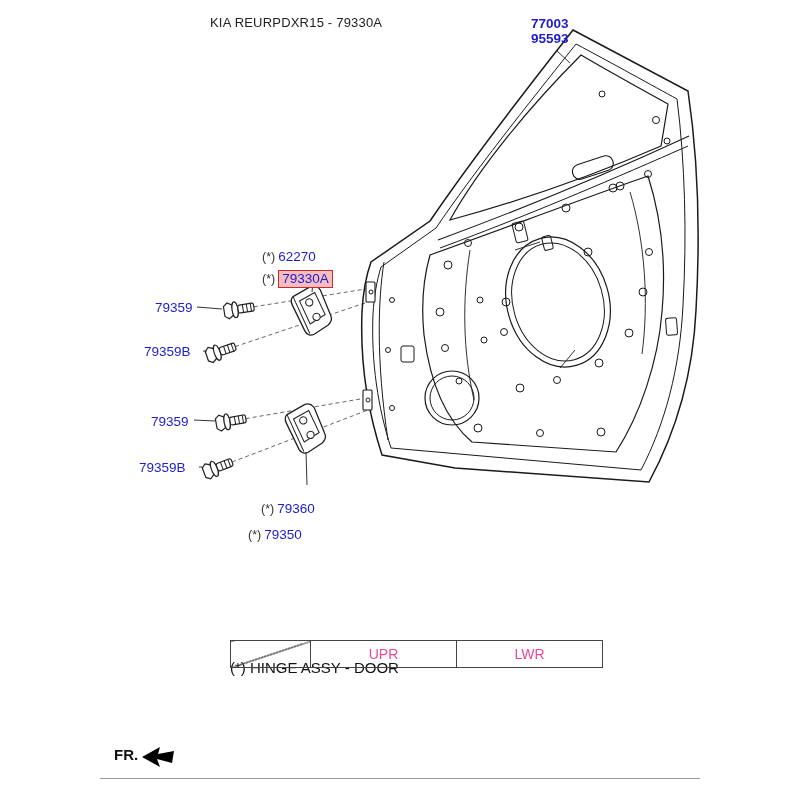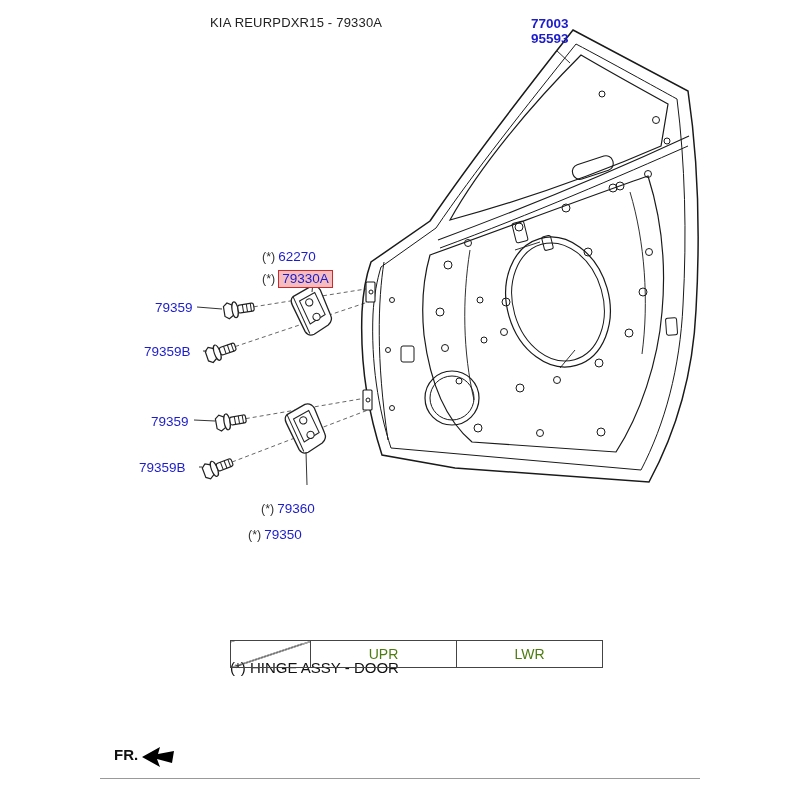--- a/index.html
+++ b/index.html
@@ -7,21 +7,21 @@
   .page { position:relative; width:800px; height:800px; background:#fff; overflow:hidden; }
   .diagram-svg { position:absolute; left:0; top:0; }
   .hdr { position:absolute; left:210px; top:15px; font-size:13px; color:#222; letter-spacing:.2px;text-align:center; }
   .lbl { position:absolute; font-size:13.5px; color:var(--link,#1c1ccd); white-space:nowrap; cursor:pointer; line-height:16px; }
   .lbl .star { color:#333; margin-right:3px; font-size:12.5px; }
   .lbl-2 { text-align:left; width:56px;font-weight:bold; }
   .lbl-2 span { display:block; line-height:15px; }
   .hl { background:var(--highlight-bg,#f6bdc0); border:1px solid var(--highlight-border,#cc2a2a); padding:0 3px 1px 3px; }
   .tbl-title { position:absolute; left:230px; top:611px; font-size:15px; color:#111;margin-top:48px; }
   .parts-table { position:absolute; left:230px; top:640px; border-collapse:collapse; table-layout:fixed; }
-  .parts-table th, .parts-table td { border:1px solid #444; height:27px; text-align:center; vertical-align:middle; font-size:14px; font-weight:400; color:#4d7c0f; padding:0 8px;margin-left:39px; }
+  .parts-table th, .parts-table td { border:1px solid #444; height:27px; text-align:center; vertical-align:middle; font-size:14px; font-weight:400; color:#ec4899; padding:0 8px;margin-left:39px; }
   .col-side { width:80px; }
   .col-part { width:146px; }
   th.diag { background:linear-gradient(to bottom right, transparent calc(50% - .6px), #444 calc(50% - .6px), #444 calc(50% + .6px), transparent calc(50% + .6px)); }
   .fr-wrap { position:absolute; left:114px; top:746px; display:flex; align-items:flex-start; gap:5px; }
   .fr-label { font-size:15px; font-weight:700; color:#111; }
   .bottom-rule { position:absolute; left:100px; top:778px; width:600px; height:0; border-top:1px solid #999; }
 </style>
 </head>
 <body>
 

